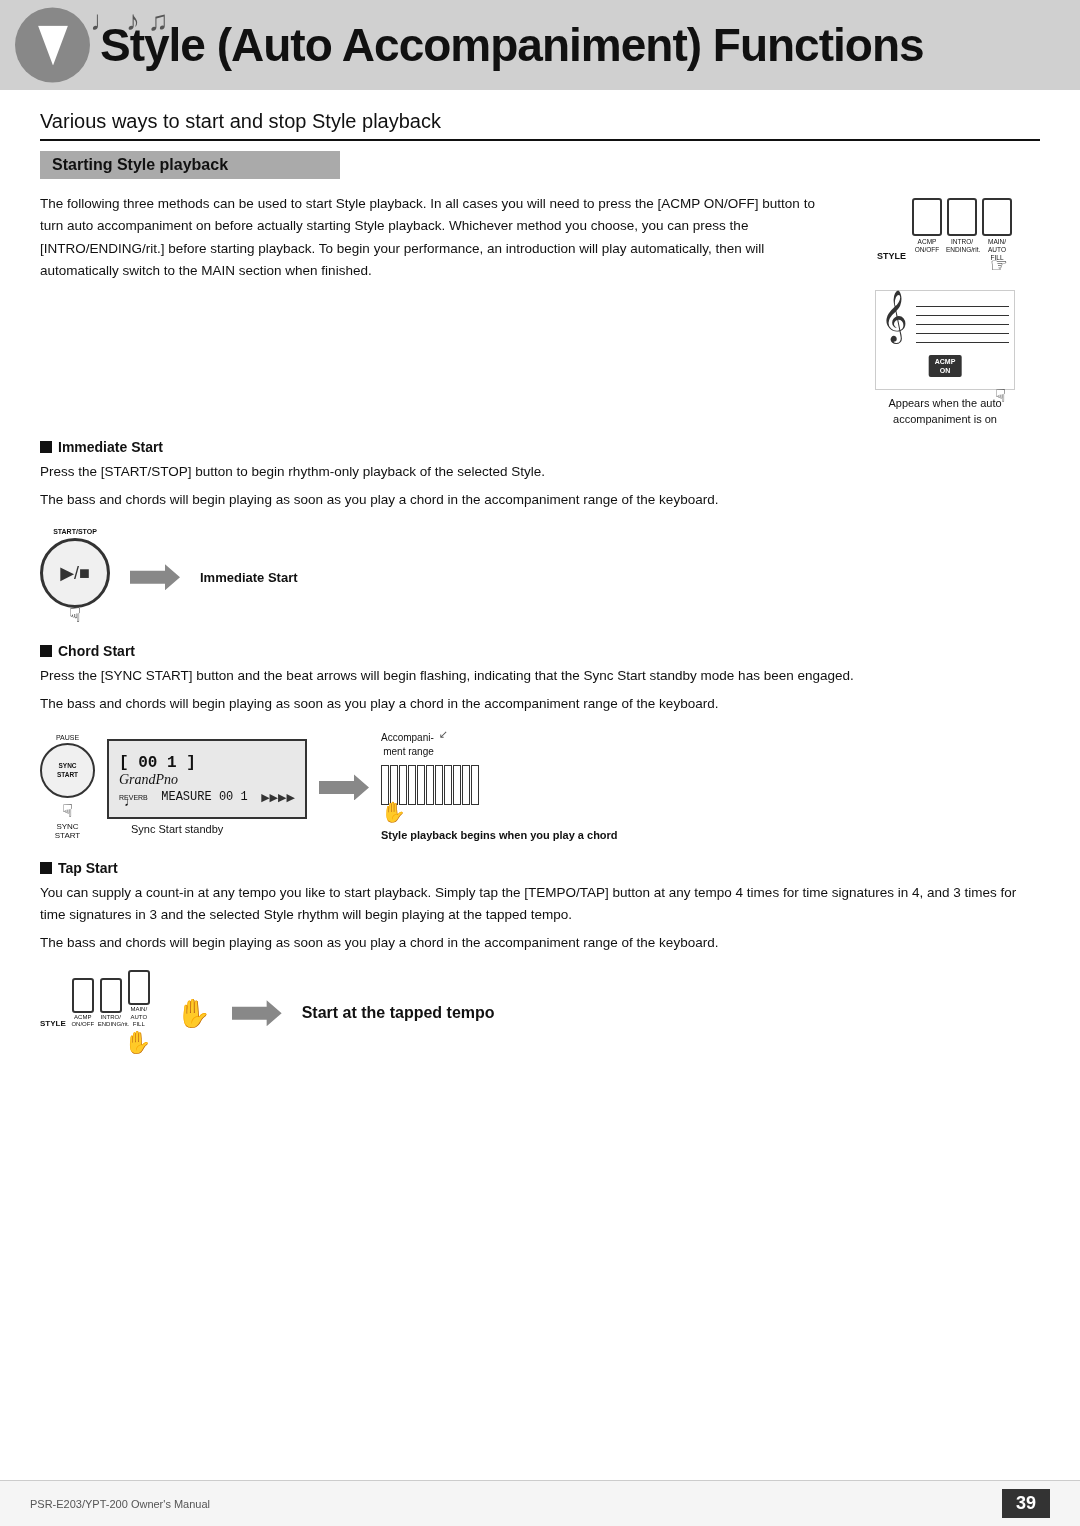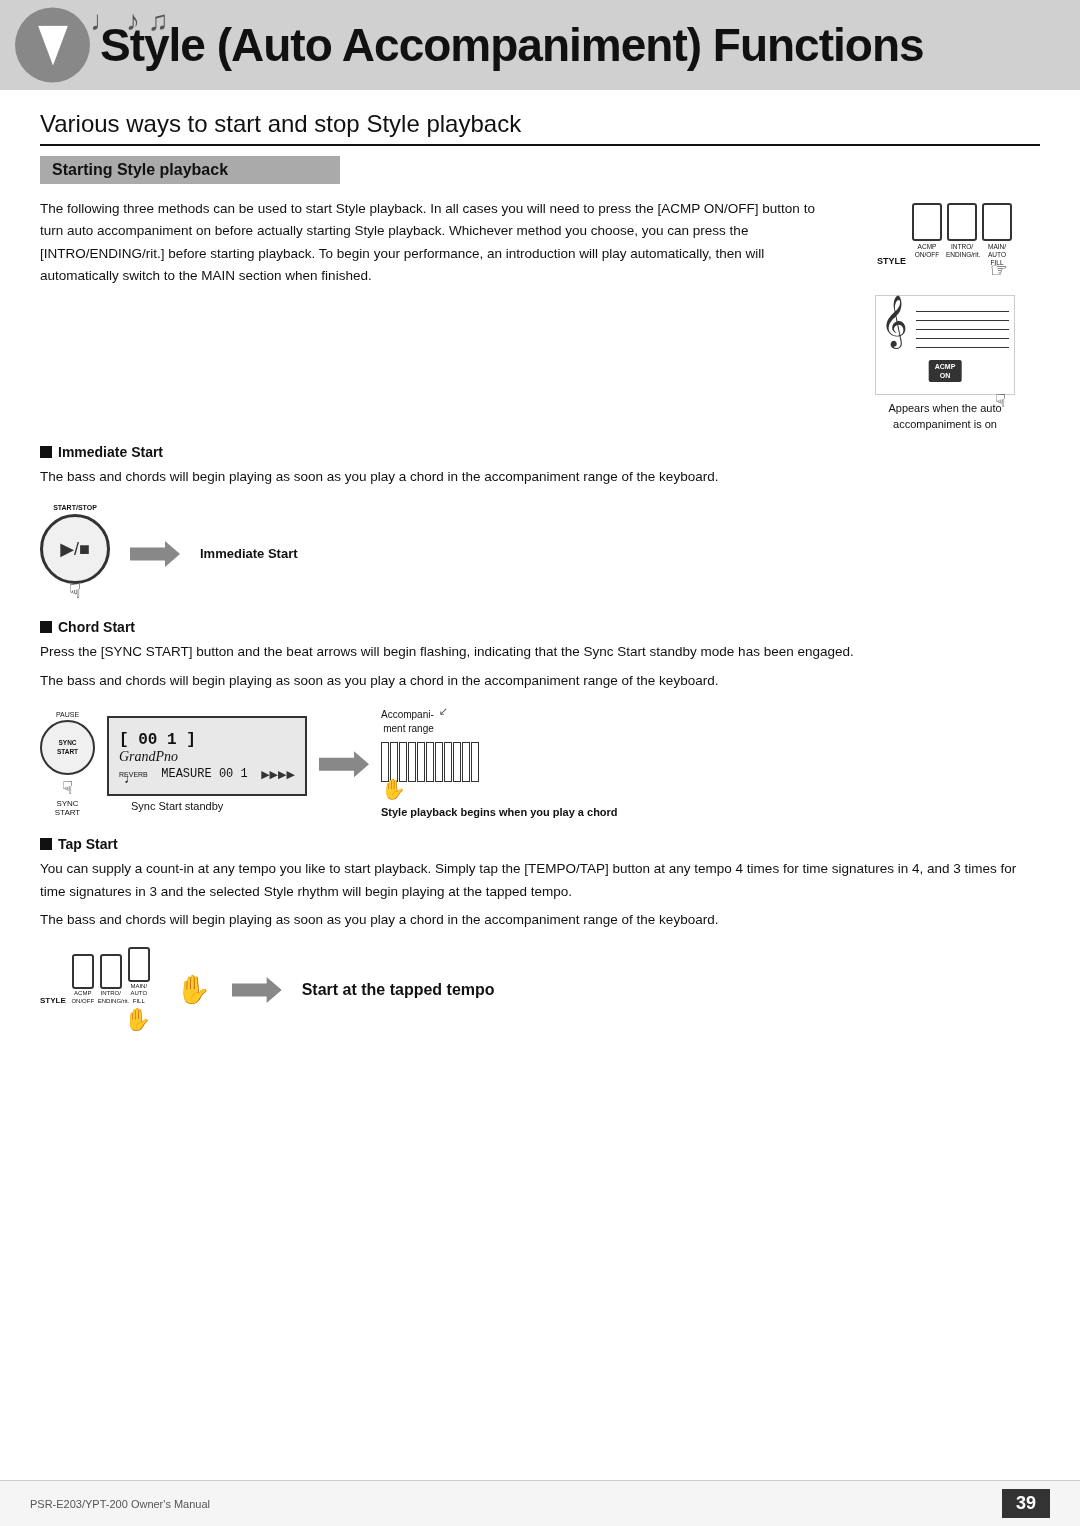--- a/index.html
+++ b/index.html
@@ -58,21 +58,21 @@
       color: #555;
     }
 
     
     .main-content {
       padding: 20px 40px 20px 40px;
     }
 
     
     .section-title {
-      font-size: 24px;
+      font-size: 20px;
       font-weight: normal;
       color: #111;
       margin-bottom: 10px;
       border-bottom: 2px solid #111;
       padding-bottom: 6px;
     }
 
     
     .sub-section-title {
       background: #aaa;
@@ -404,20 +404,21 @@
       <div class="appears-text">Appears when the auto accompaniment is on</div>
     </div>
   </div>
 
   
   <div>
     <div class="subsection-heading">
       <span class="square-bullet"></span>
       <span>Immediate Start</span>
     </div>
+    <p class="body-text">Press the [START/STOP] button to begin rhythm-only playback of the selected Style.</p>
     <p class="body-text">The bass and chords will begin playing as soon as you play a chord in the accompaniment range of the keyboard.</p>
 
     <div class="diagram-row">
 
       <div style="display:flex;flex-direction:column;align-items:center;position:relative;">
         <div style="font-size:7px;font-weight:bold;text-align:center;margin-bottom:3px;">START/STOP</div>
         <div class="start-stop-btn">
           <span style="font-size:18px;color:#333;">▶/■</span>
         </div>
         <div style="font-size:20px;margin-top:-5px;">☟</div>

